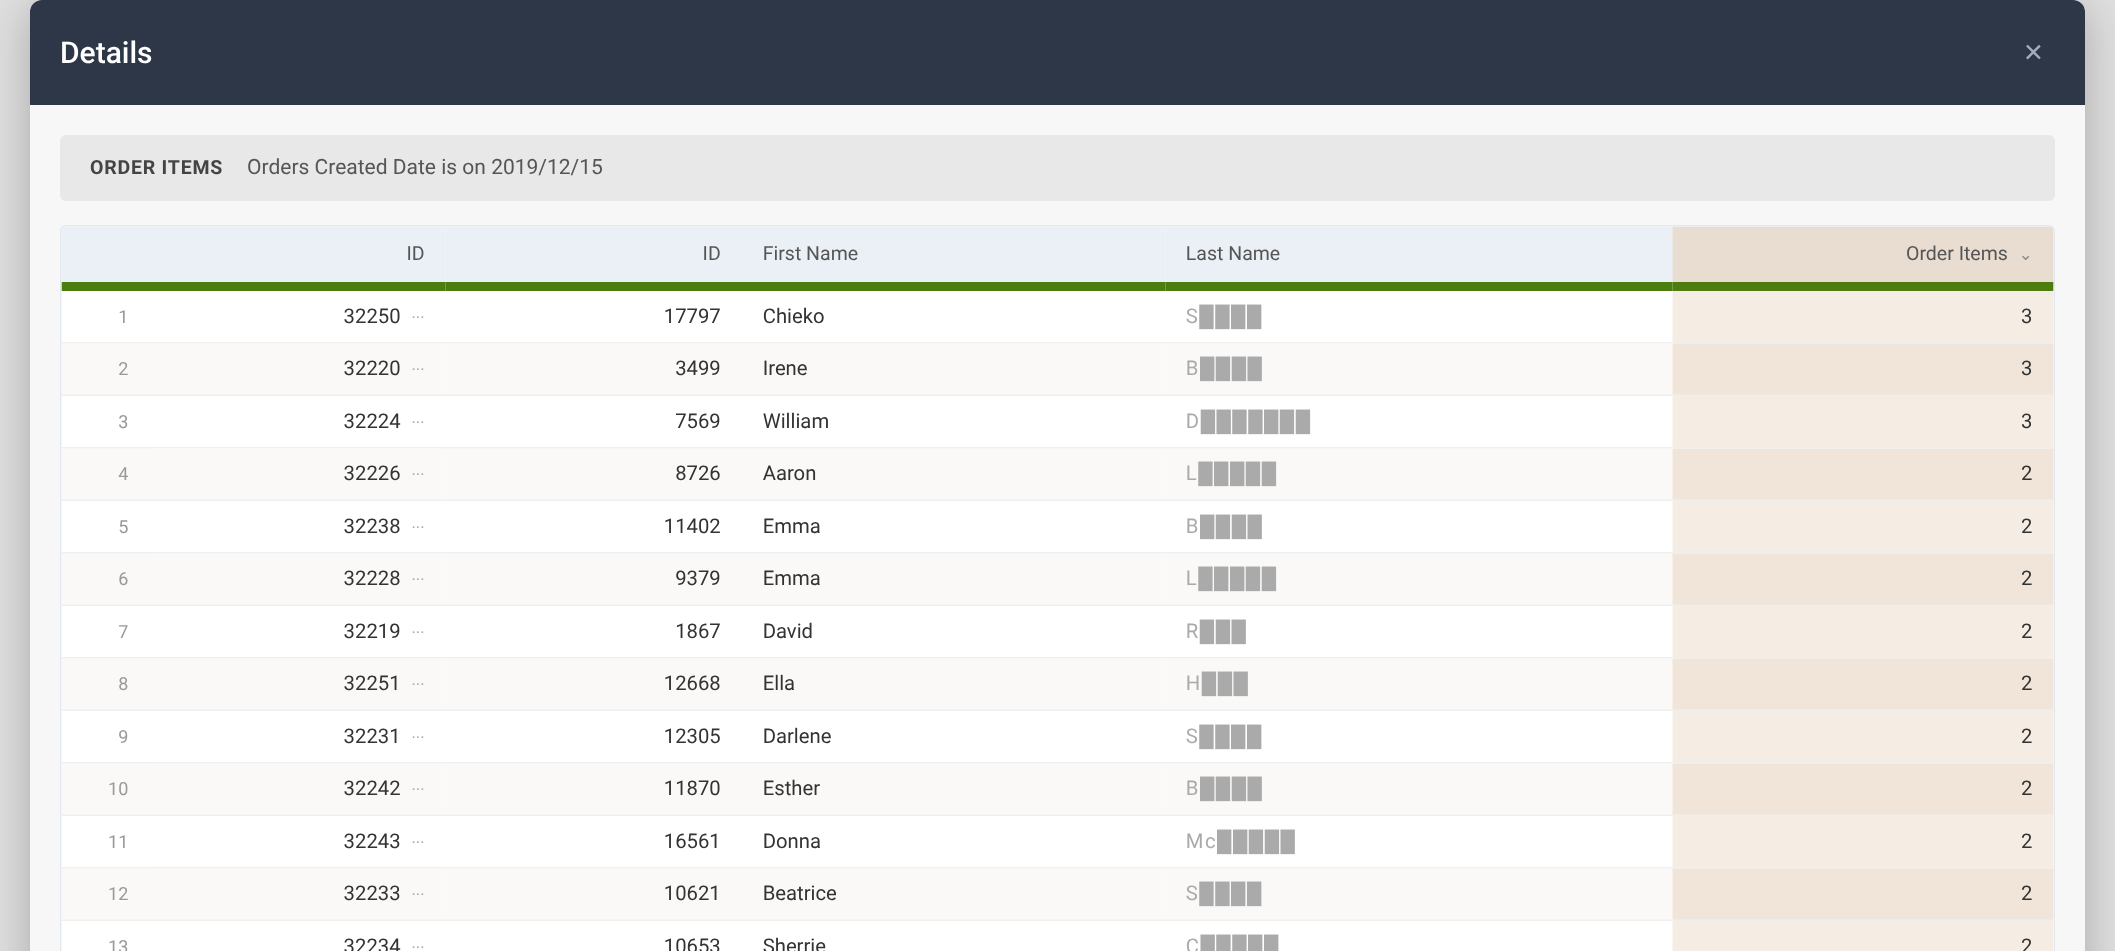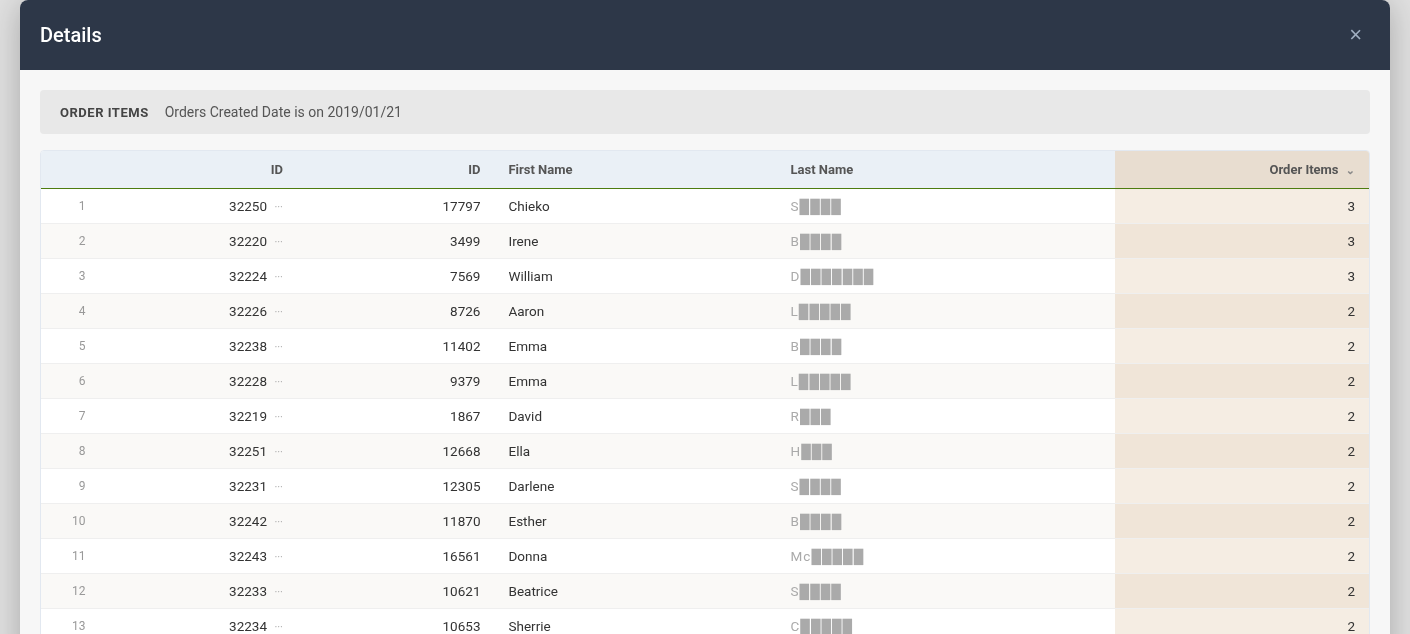--- a/index.html
+++ b/index.html
@@ -100,23 +100,23 @@
       width: 100%;
       border-collapse: collapse;
       font-size: 13.5px;
     }
     thead tr {
       background: #eaf0f6;
     }
     thead th {
       padding: 11px 14px;
       text-align: left;
-      font-weight: 700;
+      font-weight: 400;
       color: #555;
-      border-bottom: 1px solid #4d7c0f;
+      border-bottom: 6px solid #4d7c0f;
       font-size: 13px;
     }
     thead th.col-id {
       width: 140px;
       text-align: right;
     }
     thead th.col-id2 {
       width: 140px;
       text-align: right;
     }
@@ -199,21 +199,21 @@
     <span class="modal-title">Details</span>
     <div style="display:flex; align-items:center; gap:0;">
       <button class="close-btn">×</button>
     </div>
   </div>
 
   <div class="modal-body">
 
     <div class="filter-bar">
       <span class="filter-label">ORDER ITEMS</span>
-      <span class="filter-value">Orders Created Date is on 2019/01/21</span>
+      <span class="filter-value">Orders Created Date is on 2019/12/15</span>
     </div>
 
     <div class="table-wrapper">
       <table>
         <thead>
           <tr>
             <th style="width:36px;"></th>
             <th class="col-id">ID</th>
             <th class="col-id2">ID</th>
             <th class="col-firstname">First Name</th>

